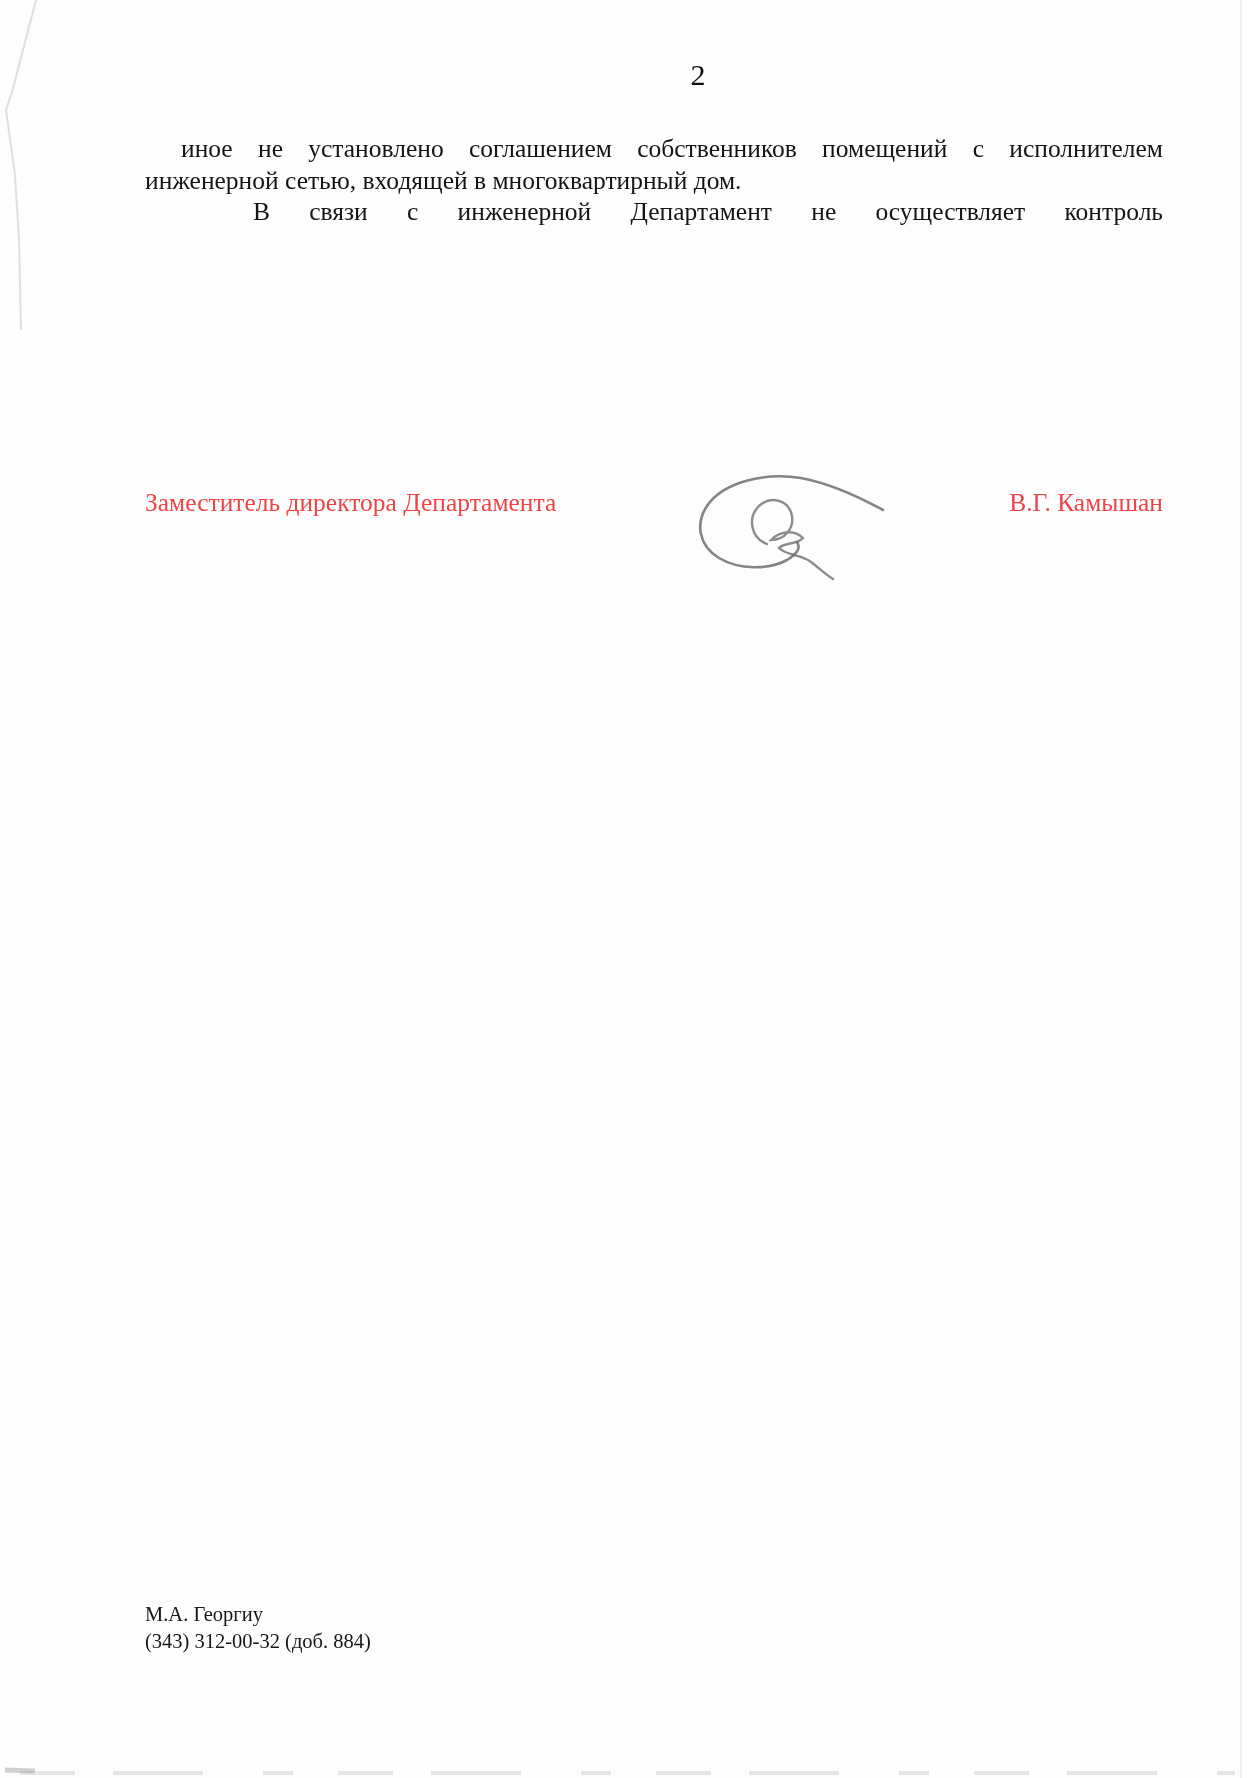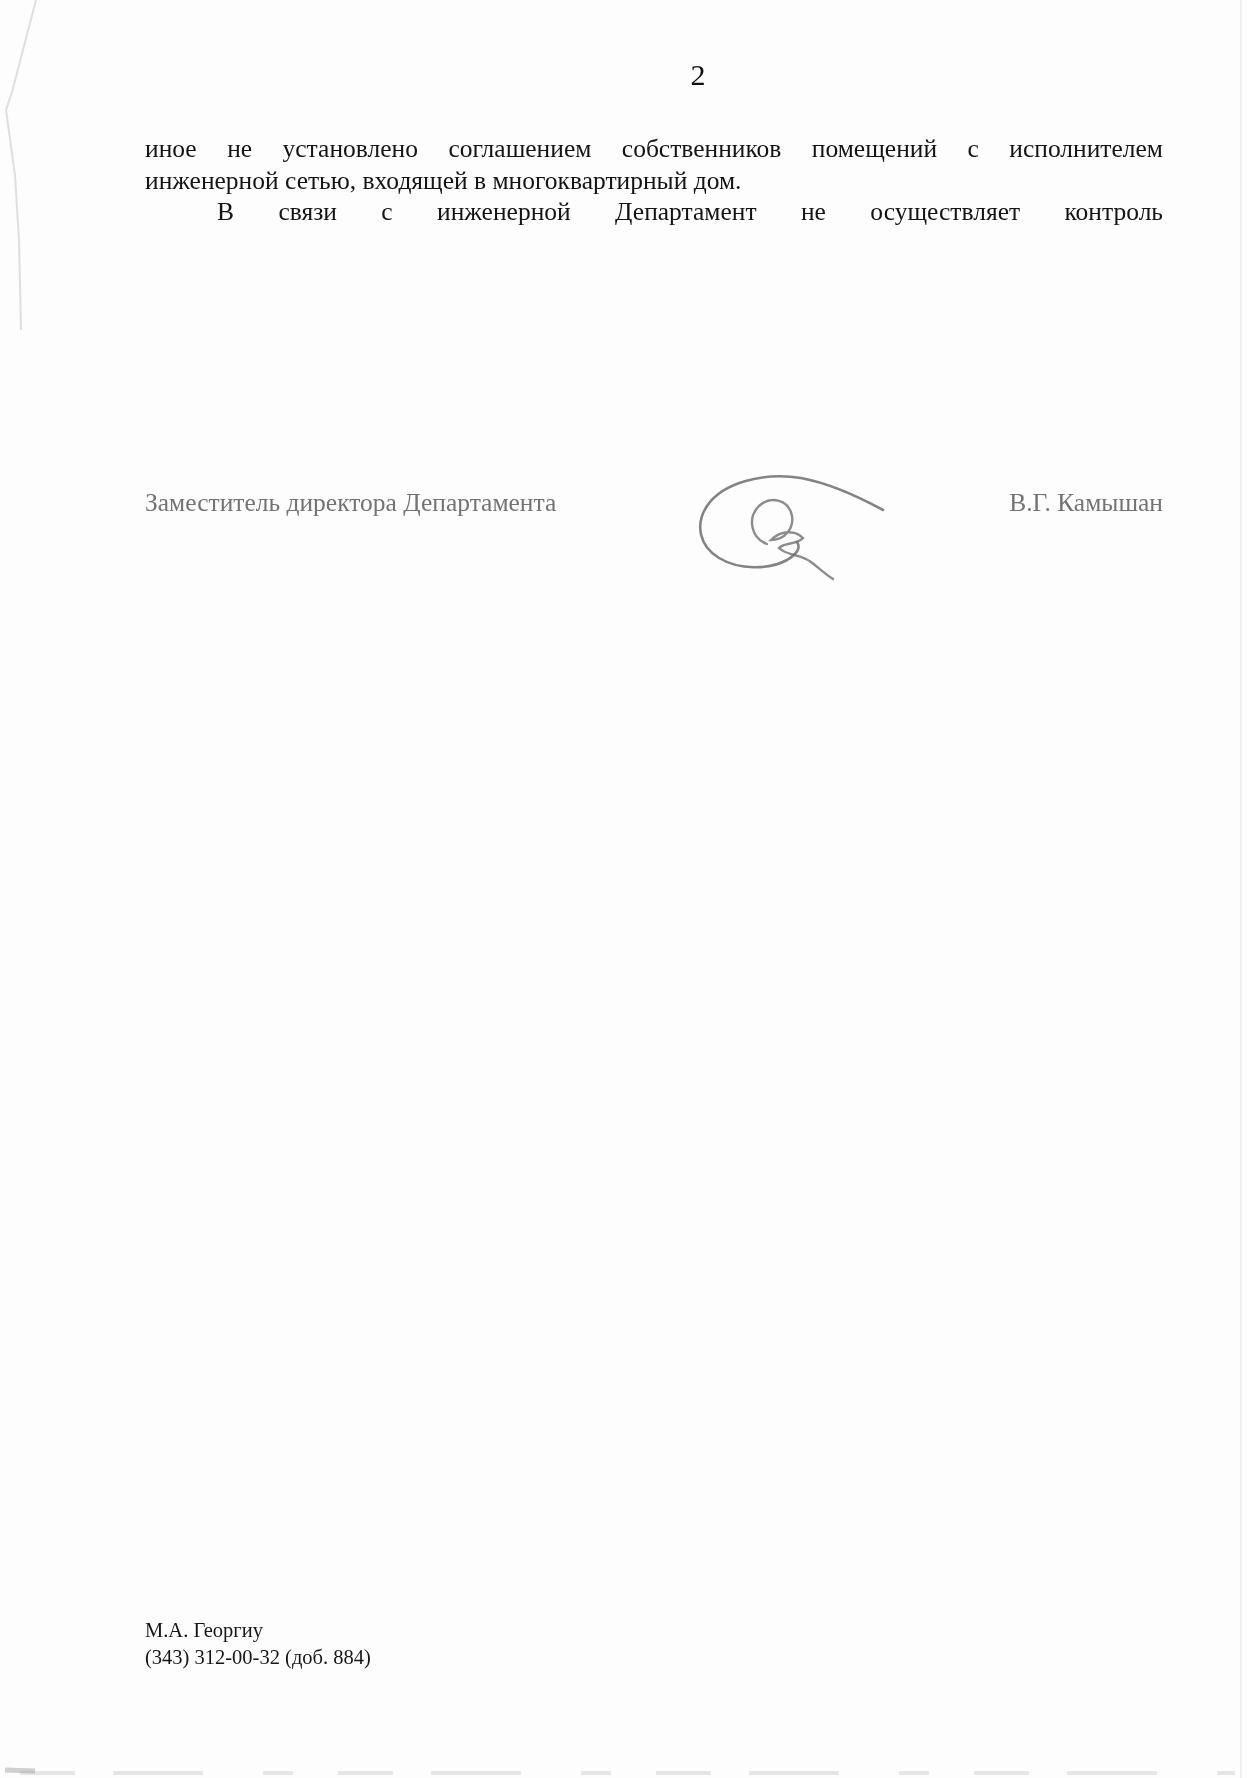--- a/index.html
+++ b/index.html
@@ -40,56 +40,56 @@
     top: 133px;
     width: 1018px;
     font-size: 25.5px;
     line-height: 31.5px;
     color: #141414;
   }
   .jline {
     text-align: justify;
     text-align-last: justify;
     white-space: normal;
+    margin-left: 36px;
   }
   .lline {
     text-align: center;
     text-align-last: left;
   }
   .indent {
     text-indent: 72px;
   }
   .sig-row {
     position: absolute;
     left: 145px;
     top: 487px;
     width: 1018px;
     display: flex;
     justify-content: space-between;
     align-items: baseline;
     font-size: 25.5px;
     line-height: 31px;
-    color: #737373;
+    color: #ef4444;
   }
   .signature-svg {
     position: absolute;
     left: 693px;
     top: 468px;
     width: 195px;
     height: 112px;
     overflow: visible;
   }
   .footer {
     position: absolute;
     left: 145px;
     top: 1601px;
     font-size: 20.5px;
     line-height: 27px;
     color: #161616;
-    margin-top: 16px;
   }
 </style>
 </head>
 <body>
 
 <div class="page">
 
   <svg class="artifacts" viewBox="0 0 1247 1778" xmlns="http://www.w3.org/2000/svg">
 
     <polyline points="36,0 12,92 6,110 15,175 19,240 21,330" fill="none" stroke="#d7d7d7" stroke-width="2" opacity="0.8"></polyline>

